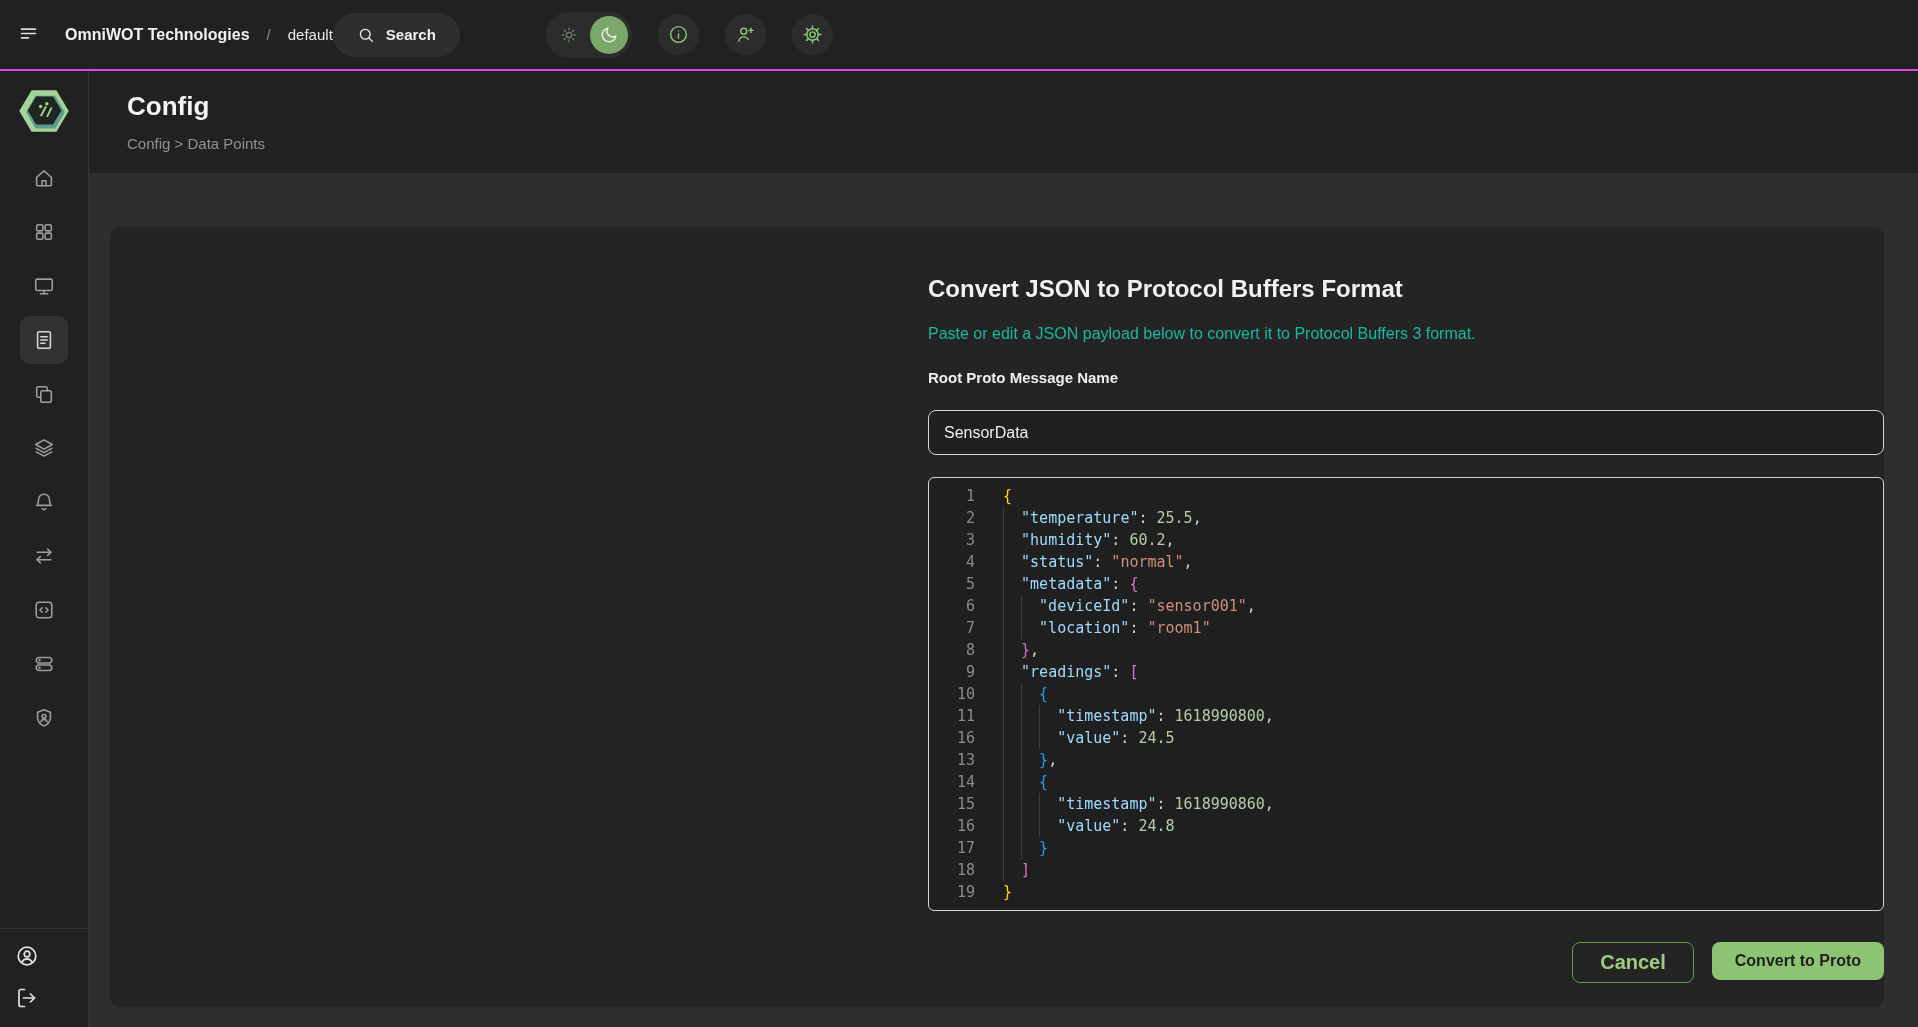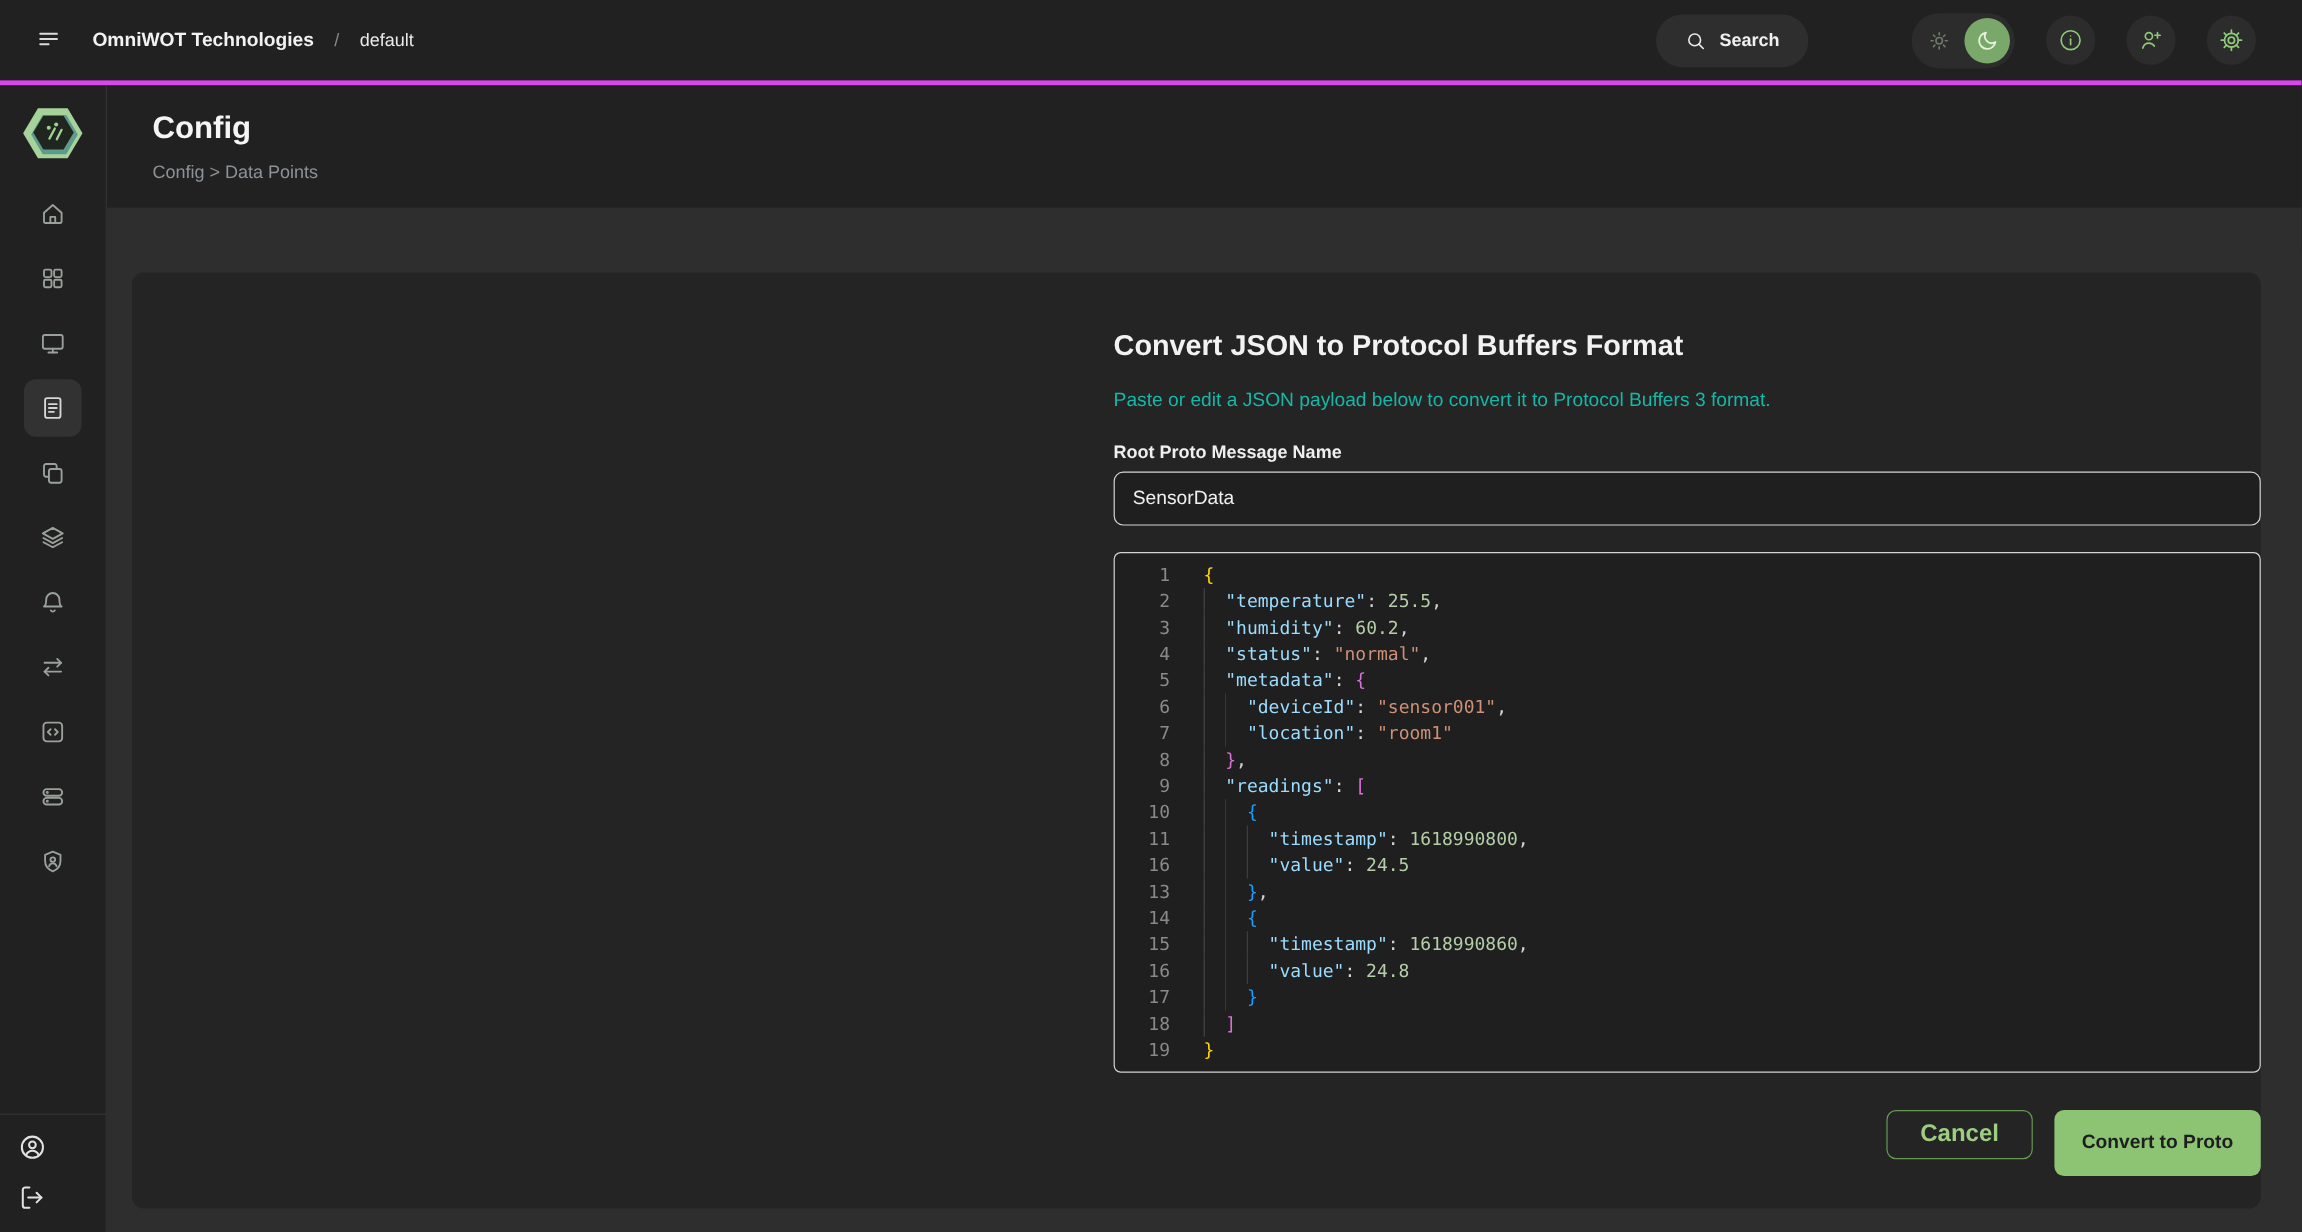--- a/index.html
+++ b/index.html
@@ -1,22 +1,22 @@
 <!DOCTYPE html>
 <html style="--c-accent: #8fc878; --c-btn: #8cc474; --c-moon: #7aa76a; --c-key: #9cdcfe; --c-str: #ce9178; --c-num: #b5cea8; --c-punc: #d4d4d4; --c-b1: #ffd700; --c-b2: #da70d6; --c-b3: #179fff; --c-ln: #8a8a8a;"><head>
 <meta charset="utf-8">
 <style>
   * { margin:0; padding:0; box-sizing:border-box; }
   html,body { width:1918px; height:1027px; overflow:hidden; }
   body { background:#2e2e2e; font-family:"Liberation Sans", sans-serif; color:#e8e8e8; }
 
   
   .header { position:fixed; top:0; left:0; right:0; height:71px; background:#212121;
-            border-bottom:4px solid #d946ef; display:flex; align-items:center;
-            justify-content:space-between; padding:0 38px 0 30px; z-index:20; }
+            border-bottom:2px solid #d946ef; display:flex; align-items:center;
+            justify-content:flex-start; padding:0 38px 0 18px; z-index:20; }
   .h-left { display:flex; align-items:center; }
   .menu-btn { background:none; border:none; color:#dcdcdc; cursor:pointer; margin-right:26px;
               display:flex; align-items:center; }
   .menu-btn svg { width:21px; height:21px; }
   .brand { font-size:16px; font-weight:700; color:#f2f2f2; cursor:pointer; }
   .sep { color:#8a8a8a; margin:0 17px; font-size:15px; }
   .workspace { font-size:15px; color:#e9e9e9; cursor:pointer; }
   .h-right { display:flex; align-items:center; gap:26px; }
   .search-pill { height:44px; border-radius:22px; background:#2d2e2d; border:none; color:#f0f0f0;
                  display:flex; align-items:center; gap:11px; padding:0 24px; font-size:15px;
@@ -56,21 +56,21 @@
   .breadcrumb { margin-top:13px; font-size:15px; color:#8d9298; cursor:pointer; }
   .main { flex:1; background:#2e2e2e; }
 
   
   .card { margin:18px 34px 0 21px; height:780px; background:#242424; border-radius:10px;
           display:flex; justify-content:flex-end; }
   .card-inner { width:956px; padding-top:48px; }
   .card-heading { font-size:24px; font-weight:700; color:#f2f2f2; }
   .card-desc { margin-top:22px; font-size:16px; color:#14b8a6; }
   .field-label { display:block; margin-top:26px; font-size:15px; font-weight:700; color:#efefef; }
-  .field-input { margin-top:7px; width:100%; height:45px; background:#1f1f1f;
+  .field-input { margin-top:24px; width:100%; height:45px; background:#1f1f1f;
                  border:1px solid #d4d4d4; border-radius:8px; color:#f0f0f0; font-size:16px;
                  padding:0 15px; font-family:inherit; }
 
   
   .editor { margin-top:22px; border:1px solid #d4d4d4; border-radius:6px; background:#1f1f1f;
             padding:7px 0; font-family:"DejaVu Sans Mono", monospace; font-size:15px; cursor:text; }
   .code-row { display:flex; height:22px; line-height:22px; }
   .gutter { flex:none; width:46px; text-align:right; color:var(--c-ln,#8a8a8a); }
   .gpad { flex:none; width:28px; }
   .code-text { display:flex; align-items:stretch; white-space:pre; }
@@ -82,21 +82,21 @@
   .tk-punc { color:var(--c-punc,#d4d4d4); }
   .tk-b1   { color:var(--c-b1,#ffd700); }
   .tk-b2   { color:var(--c-b2,#da70d6); }
   .tk-b3   { color:var(--c-b3,#179fff); }
 
   
   .actions { display:flex; justify-content:flex-end; gap:18px; margin-top:31px; }
   .btn-cancel { height:41px; padding:0 27px; background:transparent; border:1px solid #649a52;
                 color:#9ccd83; border-radius:8px; font-size:20px; font-weight:600;
                 font-family:inherit; cursor:pointer; }
-  .btn-convert { height:55px; padding:0 23px; background:var(--c-btn,#8cc474); border:none;
+  .btn-convert { height:38px; padding:0 23px; background:var(--c-btn,#8cc474); border:none;
                  color:#1e1e1e; border-radius:8px; font-size:16px; font-weight:700;
                  font-family:inherit; cursor:pointer; }
 </style>
 </head>
 <body>
 
 <header class="header">
   <div class="h-left">
     <button class="menu-btn">
       <span>

